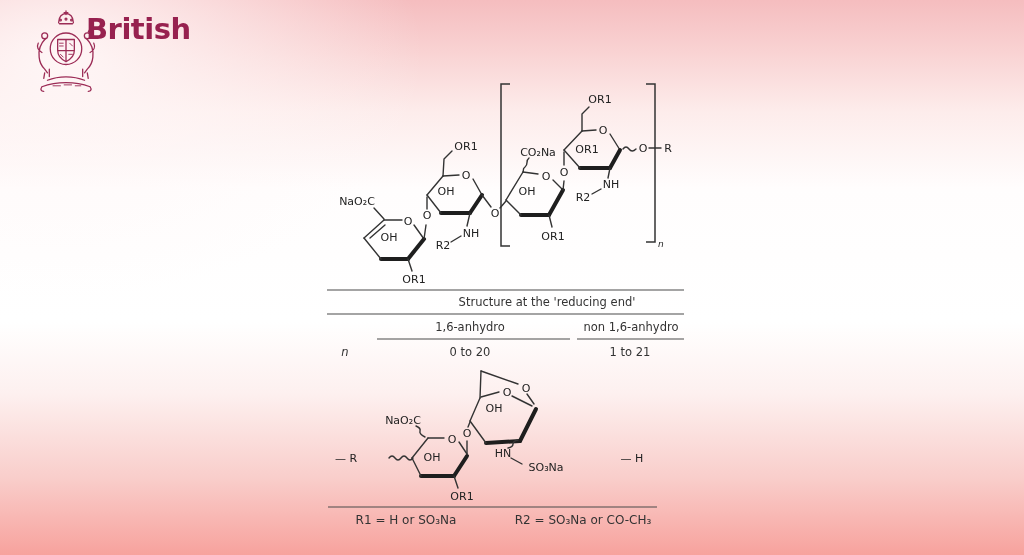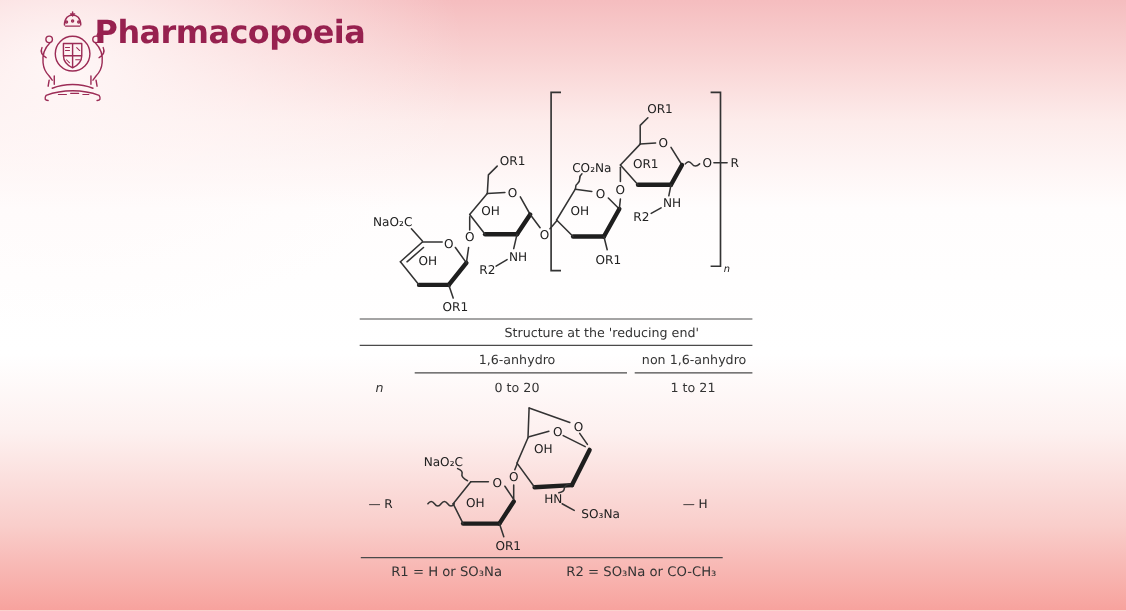--- a/index.html
+++ b/index.html
@@ -46,21 +46,21 @@
       <path d="M18,33 c-5,5 -8,12 -7,20 c0.5,6 3,10 6,13 l3,4 M14,48 c-4,-2 -6,-6 -4,-10 M17,70 l-1,6 M22,66 l0,8"></path>
       <circle cx="63" cy="30" r="3.2"></circle>
       <path d="M64,26 l4,-7 M62,33 c5,5 8,12 7,20 c-0.5,6 -3,10 -6,13 l-3,4 M66,48 c4,-2 6,-6 4,-10 M63,70 l1,6 M58,66 l0,8"></path>
       <path d="M20,78 c12,-5 28,-5 40,0"></path>
       <path d="M14,85 c16,-6 36,-6 52,0 M14,85 c-2,3 -1,5 2,5 M66,85 c2,3 1,5 -2,5"></path>
       <path stroke-width="1" d="M26,84 h8 M38,83 h8 M50,84 h6"></path>
     </g>
   </svg>
 </div>
 <div class="logo-text">
-  <div>Pharmacopoeia</div>
+  <div>British</div>
 </div>
 
 <svg class="diagram" viewBox="0 0 1024 555">
 
   <g>
 
     <g>
       <path class="bond" d="M384,220 L402,220"></path>
       <path class="bond" d="M414,225 L424,239"></path>
       <path class="bold" d="M424,239 L408,259"></path>

